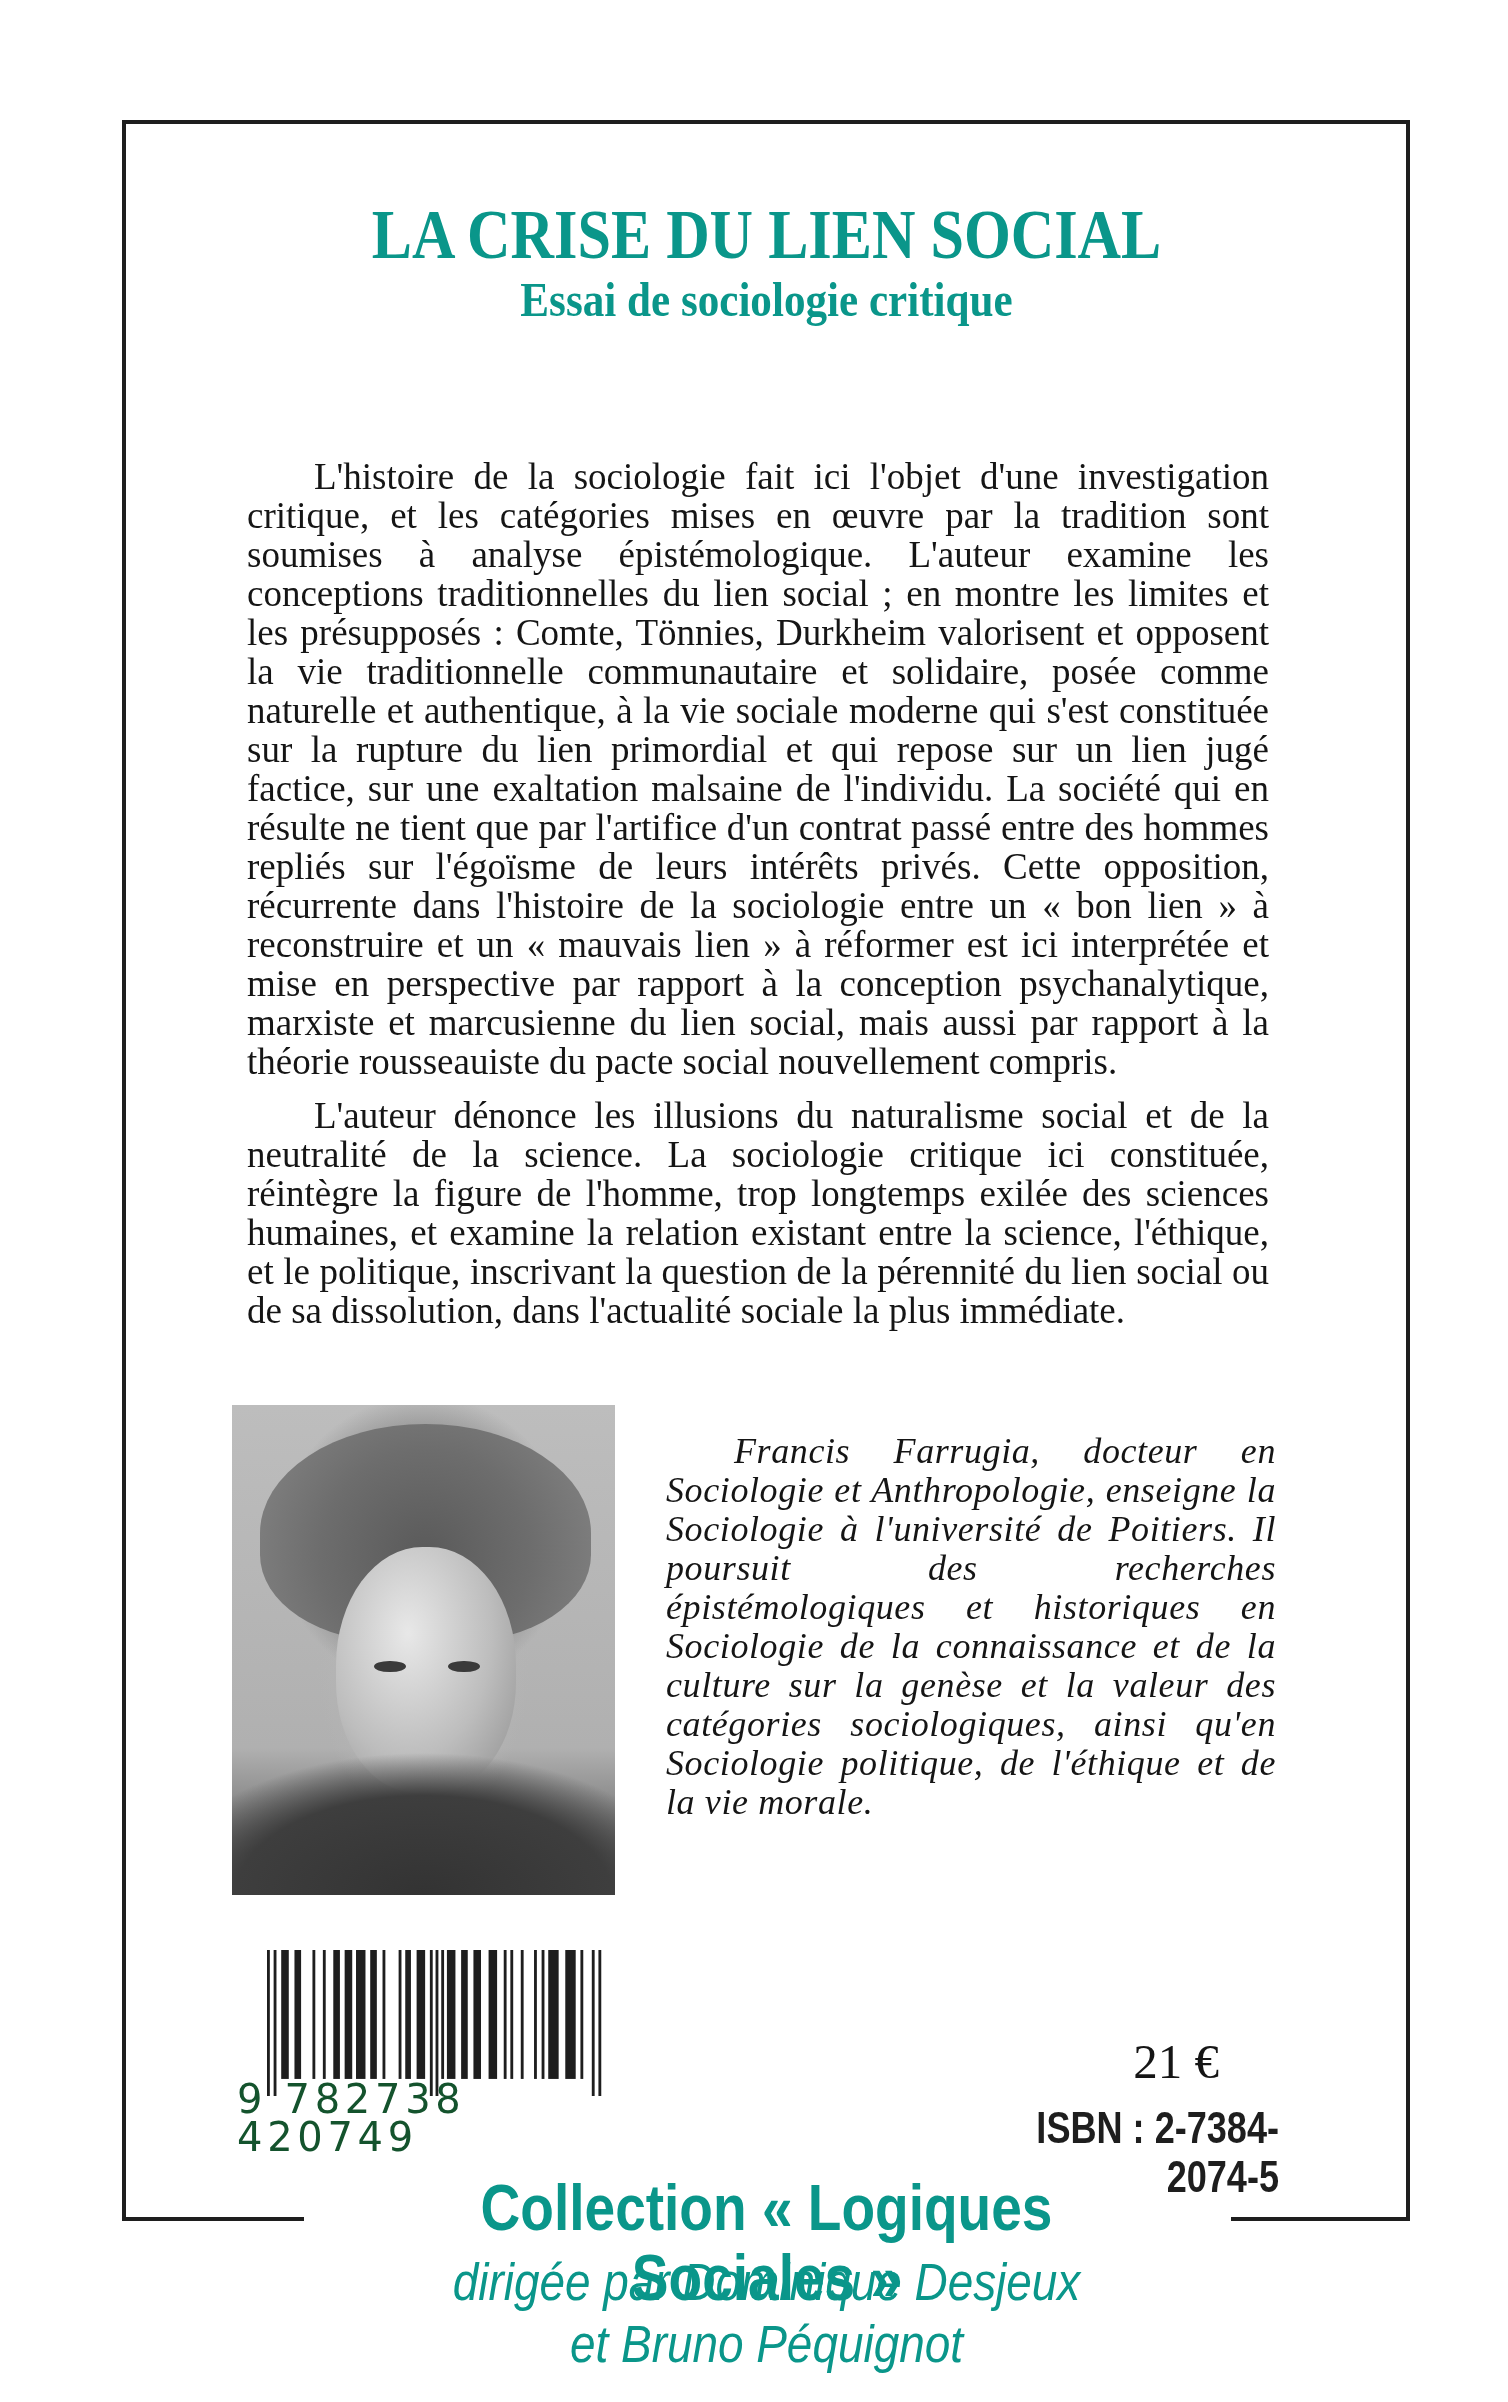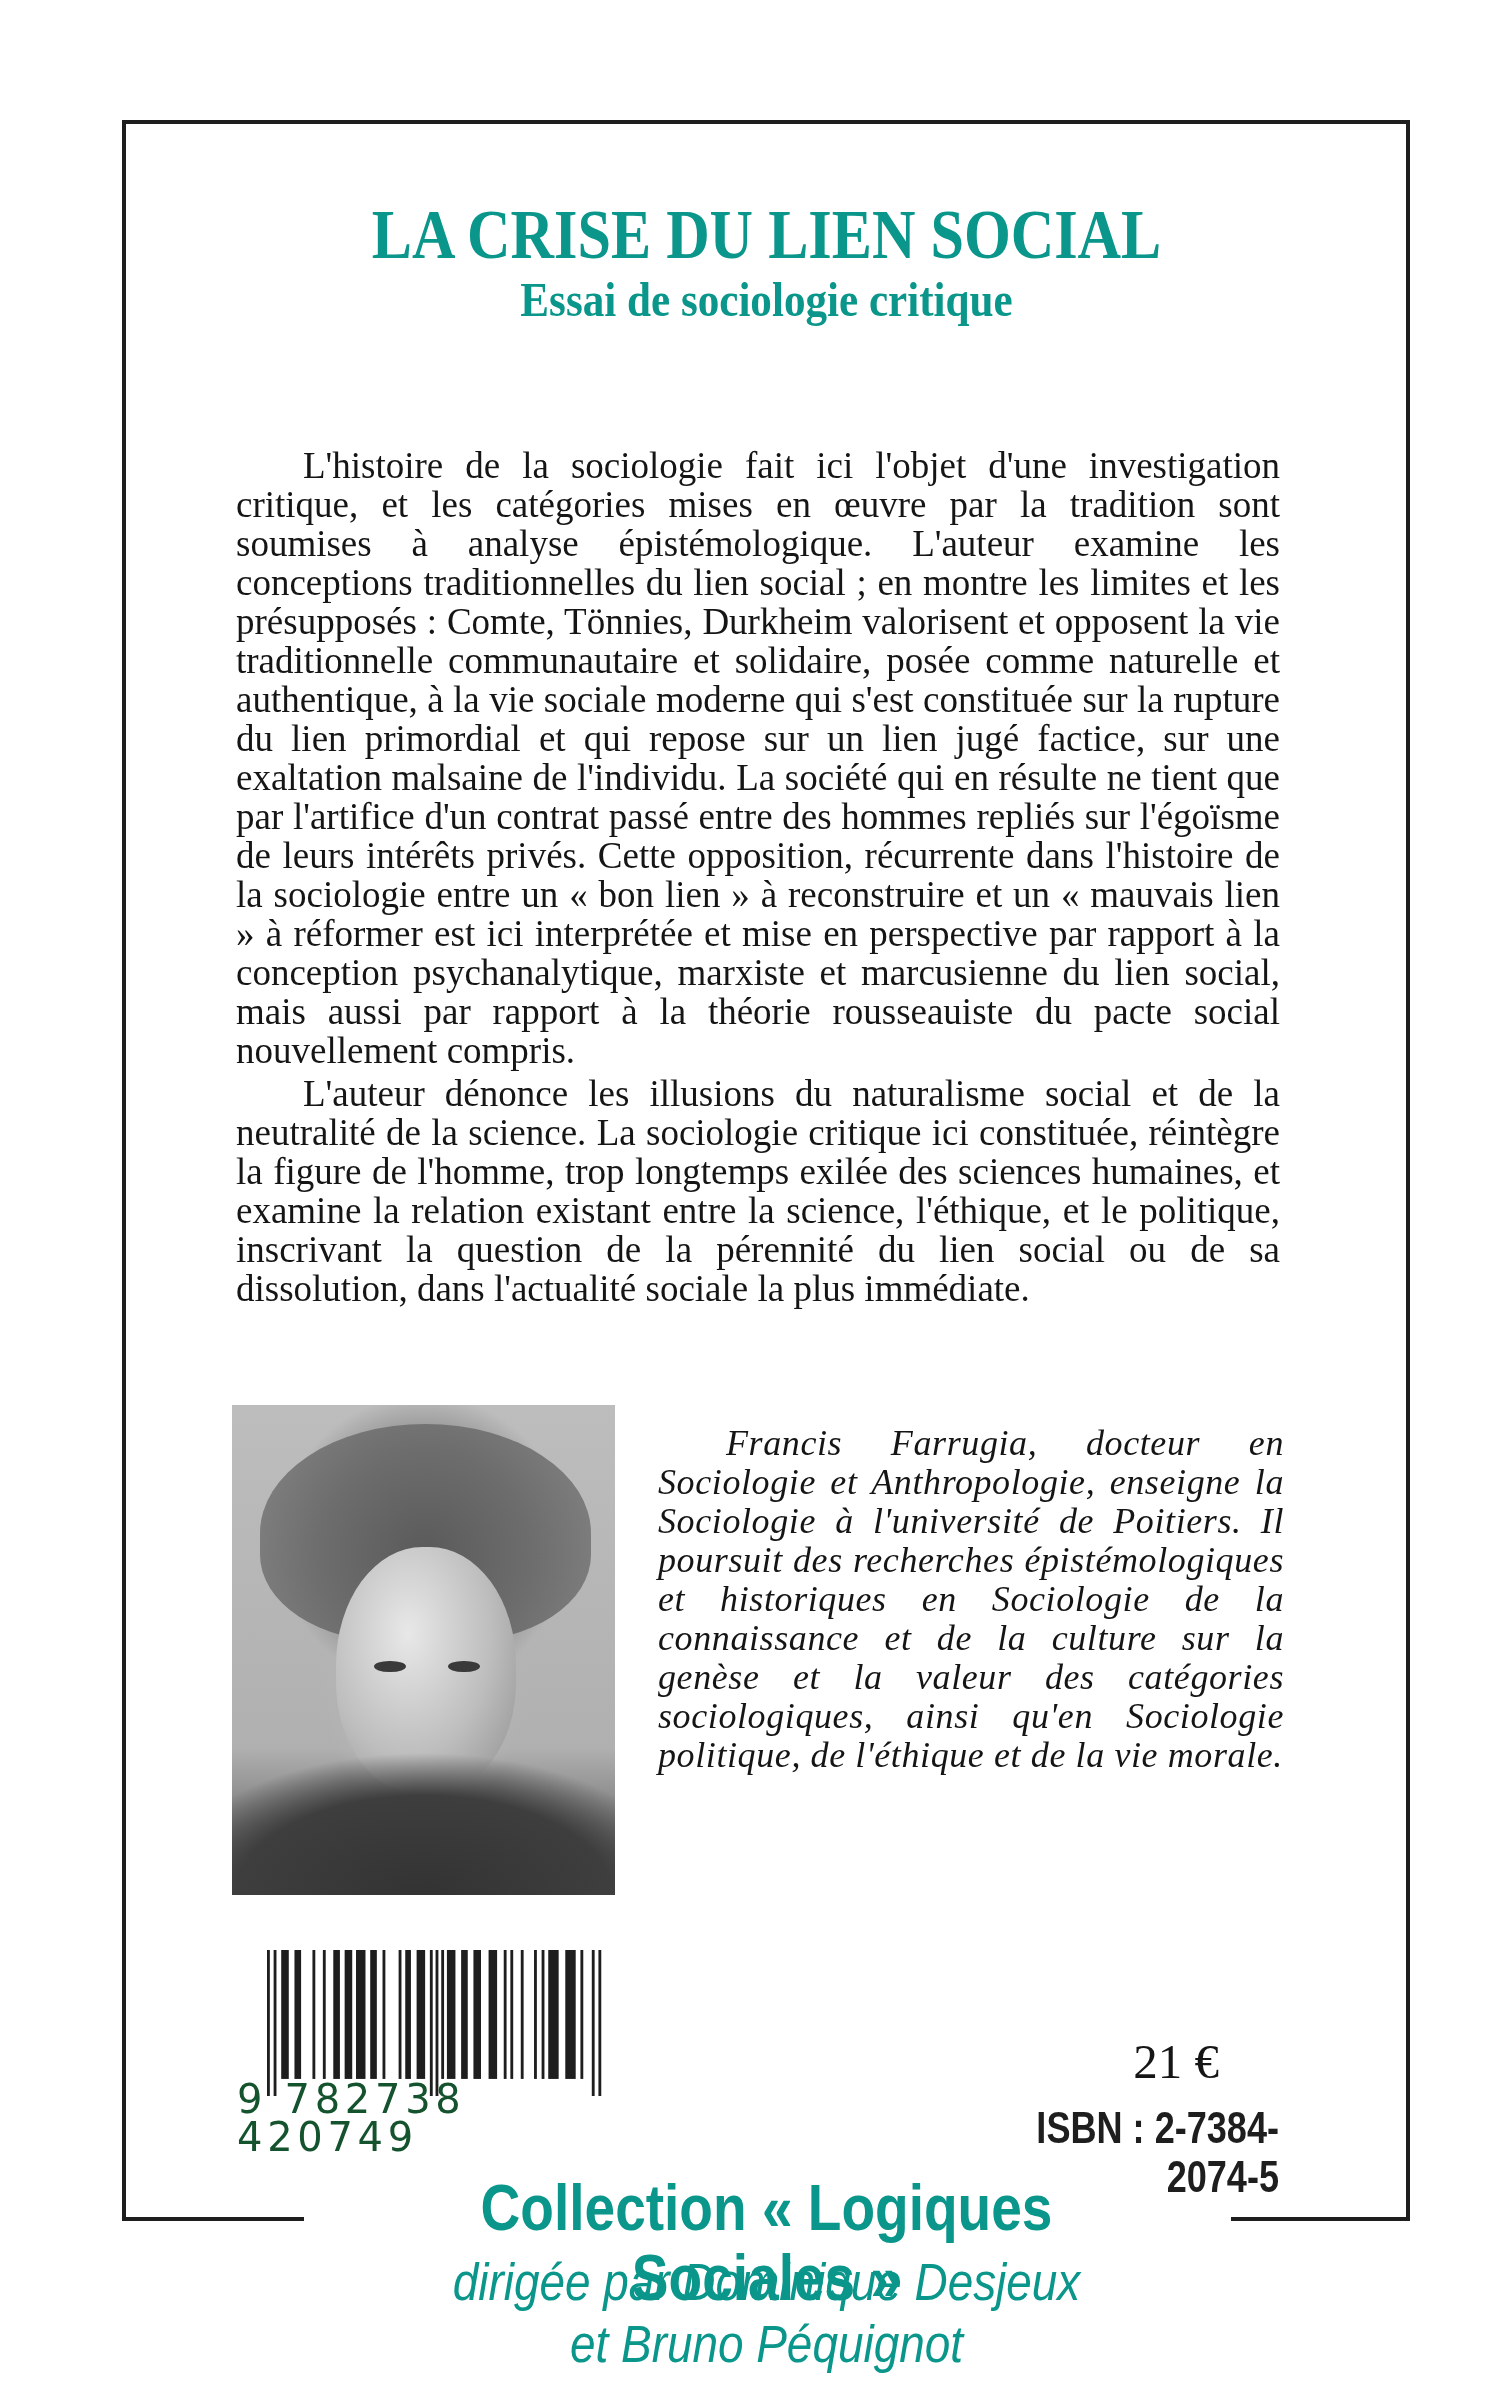--- a/index.html
+++ b/index.html
@@ -13,37 +13,37 @@
 
   .title { left:123px; width:1287px; top:197px; text-align:center; color:#0a968a;
            font-family:"Liberation Serif", serif; font-weight:bold; font-size:70px; line-height:76px;
            transform:scaleX(0.86); transform-origin:center; letter-spacing:0px; }
   .subtitle { left:123px; width:1287px; top:273px; text-align:center; color:#0a968a;
            font-family:"Liberation Serif", serif; font-weight:bold; font-size:49px; line-height:53px;
            transform:scaleX(0.88); transform-origin:center; }
 
   .body-text { left:232px; width:1052px; top:442px; font-family:"Liberation Serif", serif;
            font-size:37px; line-height:39px; color:#151515; text-align:justify; }
-  .body-text p { margin:4px; text-indent:67px; }
+  .body-text p { margin:15px; text-indent:67px; }
 
   .photo { left:232px; top:1405px; width:383px; height:490px; overflow:hidden;
            background: radial-gradient(ellipse 38% 30% at 50% 28%, #6f6f6f 0%, #7b7b7b 55%, rgba(0,0,0,0) 100%),
                        radial-gradient(ellipse 28% 34% at 50% 52%, #d6d6d6 0%, #b5b5b5 60%, rgba(0,0,0,0) 100%),
                        linear-gradient(180deg, #bdbdbd 0%, #b0b0b0 70%, #4c4c4c 100%); }
   .photo .shoulders { position:absolute; left:0; bottom:0; width:383px; height:142px;
            background: radial-gradient(ellipse 70% 100% at 50% 100%, #333 0%, #3e3e3e 70%, rgba(0,0,0,0) 100%); }
   .photo .face { position:absolute; left:104px; top:142px; width:180px; height:246px; border-radius:48% 48% 45% 45%;
            background: radial-gradient(ellipse at 40% 35%, #e8e8e8 0%, #bdbdbd 55%, #8d8d8d 100%); }
   .photo .hair { position:absolute; left:28px; top:19px; width:331px; height:218px; border-radius:50% 50% 40% 40%;
            background: radial-gradient(circle at 50% 60%, #5a5a5a 0%, #6d6d6d 50%, #878787 100%); }
   .photo .eye { position:absolute; top:256px; width:32px; height:11.4px; background:#3a3a3a; border-radius:50%; }
 
   .bio { left:658px; width:626px; top:1424px; font-family:"Liberation Serif", serif; font-style:italic;
          font-size:36px; line-height:39px; color:#151515; text-align:justify; letter-spacing:0.6px; }
-  .bio p { margin:0; text-indent:68px; }
+  .bio p { margin:8px; text-indent:68px; }
 
   .barcode { left:267px; top:1950px; width:339px; height:146px; }
   .barcode-digits { left:237px; top:2080px; width:379px; font-family:"DejaVu Sans", sans-serif;
          font-size:40px; line-height:38px; color:#14532d; letter-spacing:4.7px; }
 
   .price { left:1094px; width:125px; top:2035px; text-align:right; font-family:"Liberation Serif", serif;
          font-size:49px; line-height:53px; color:#151515; }
   .isbn { left:927px; width:352px; top:2103px; text-align:right; font-family:"Liberation Sans", sans-serif;
          font-weight:bold; font-size:44px; line-height:49px; color:#1e1e1e; transform:scaleX(0.82); transform-origin:right center; }
 

